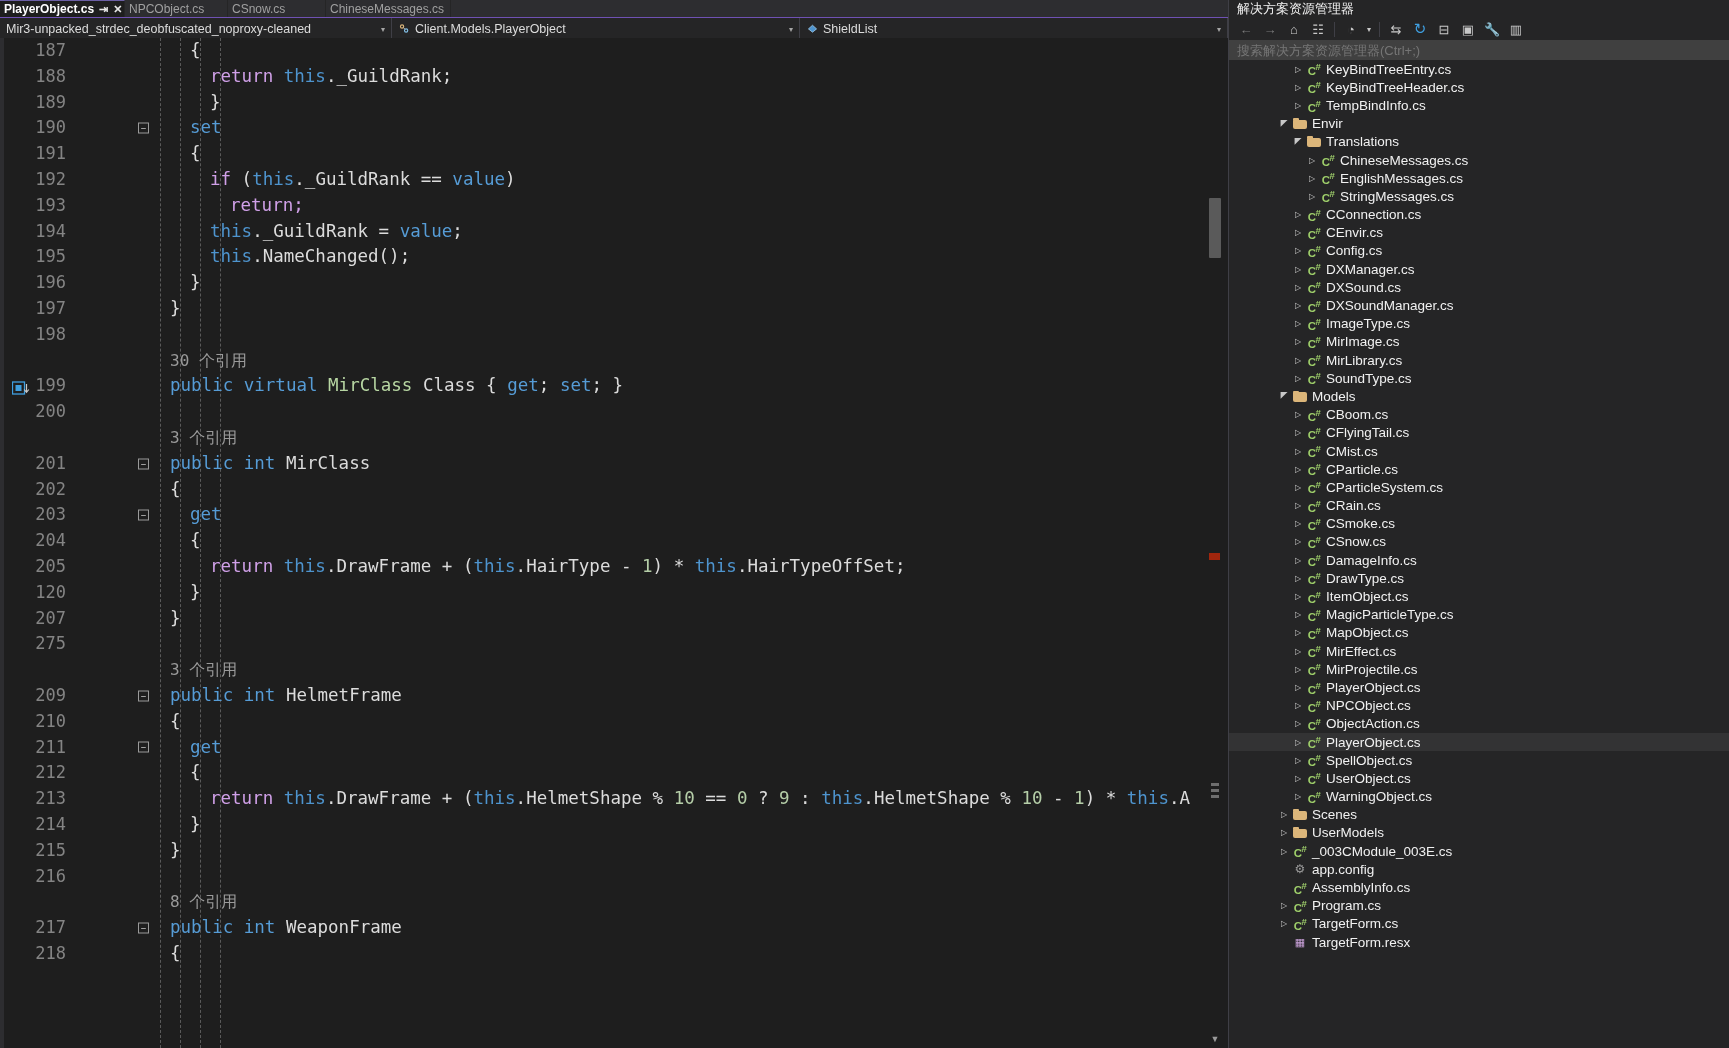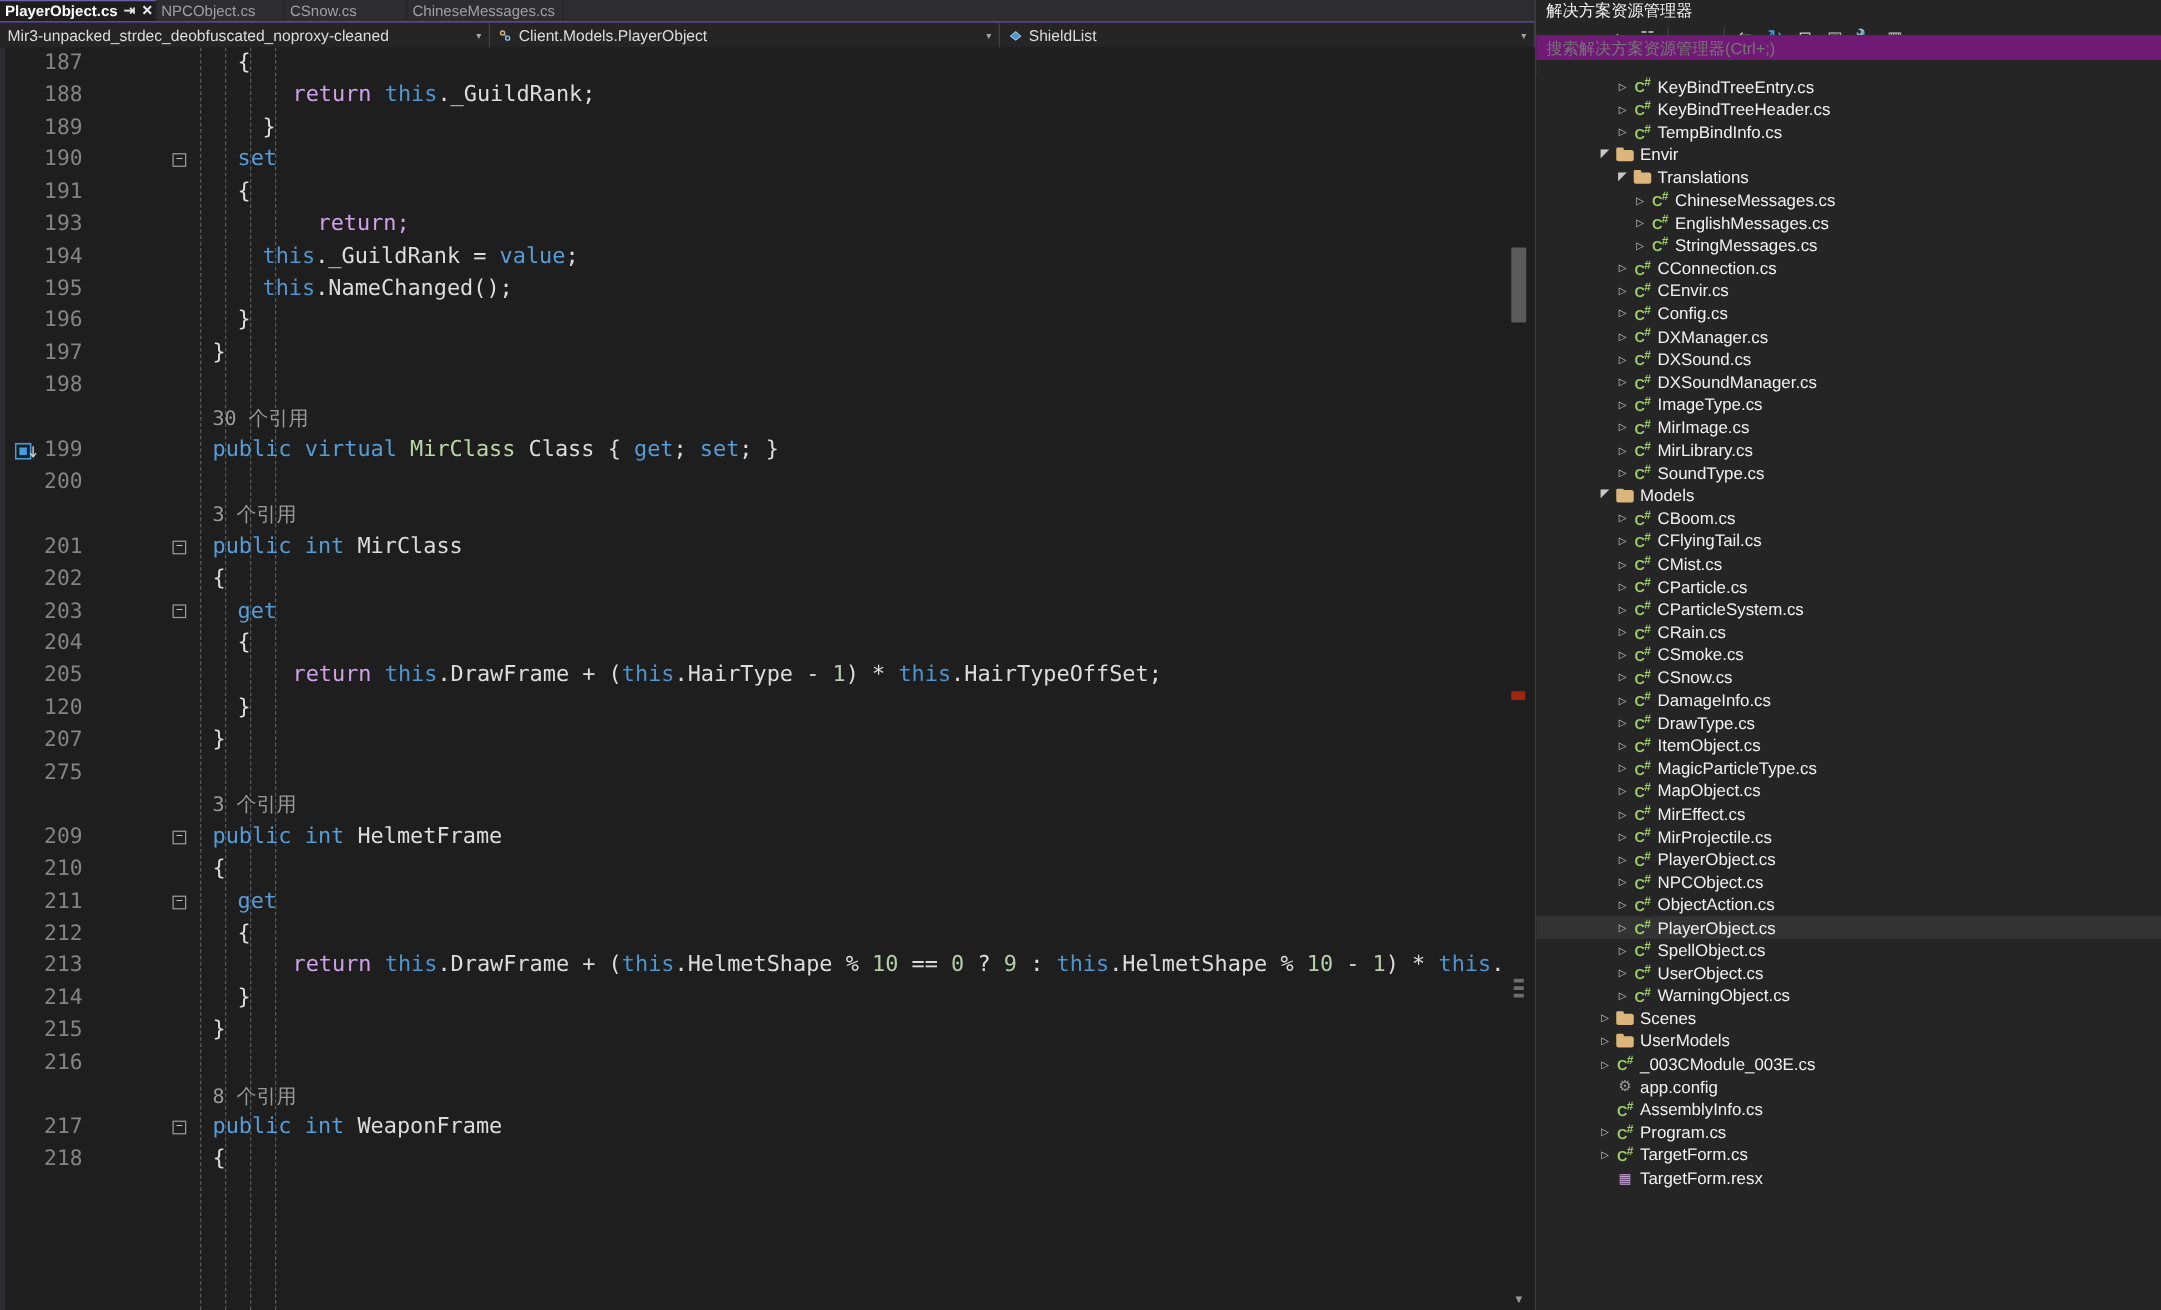--- a/index.html
+++ b/index.html
@@ -98,21 +98,21 @@
   }
   
   .guides { position: absolute; left: 0; top: 0; width: 100%; height: 100%; pointer-events: none; }
   .guide {
     position: absolute; top: 0; width: 0; height: 100%;
     border-left: 1px dashed #5a5a5a;
   }
 
   
   .k   { color: #569cd6; }  
-  .kc  { color: #d0a0e8; margin-left: 24px; }  
+  .kc  { color: #d0a0e8; }  
   .t   { color: #b8d7a3; }  
   .tw  { color: #dcdcdc; }  
   .th  { color: #4e94ce; }  
   .n   { color: #b5cea8; }  
   .p   { color: #dcdcdc; }  
 
   
   .glyph-bookmark {
     position: absolute; left: 12px; width: 16px; height: 16px;
   }
@@ -154,22 +154,22 @@
     position: absolute; left: 0; top: 18px; width: 501px; height: 22px;
     display: flex; align-items: center; gap: 0px; padding-left: 5px;
     background: #252526;
   }
   .tb-btn {
     width: 24px; height: 20px; display: flex; align-items: center;
     justify-content: center; color: #c8c8c8;
   }
   .tb-sep { width: 1px; height: 15px; background: #3f3f46; margin: 0 4px; }
   .se-search {
-    position: absolute; left: 0; top: 28px; width: 501px; height: 20px;
-    background: #701a75; display: flex; align-items: center; padding-left: 8px;
+    position: absolute; left: 0; top: 40px; width: 501px; height: 20px;
+    background: #404040; display: flex; align-items: center; padding-left: 8px;
   }
   .se-search input {
     border: none; outline: none; background: transparent;
     color: #9a9a9a; font-size: 13px; width: 440px;
     font-family: "Liberation Sans", sans-serif;
   }
   .se-tree {
     position: absolute; left: 0; top: 60px; width: 501px; bottom: 0;
     overflow: hidden; background: #252526;
   }
@@ -261,20 +261,21 @@
         <div class="guide" style="left:160px;"></div>
         <div class="guide" style="left:180px;"></div>
         <div class="guide" style="left:200px;"></div>
         <div class="guide" style="left:220px;"></div>
       </div>
     <div class="line"><span class="lnum">187</span><span class="ltext" style="left: 190px;"><span class="p">{</span></span></div>
         <div class="line"><span class="lnum">188</span><span class="ltext" style="left: 210px;"><span class="kc">return </span><span class="th">this</span><span class="p">._GuildRank;</span></span></div>
         <div class="line"><span class="lnum">189</span><span class="ltext" style="left: 210px;"><span class="p">}</span></span></div>
         <div class="line"><span class="lnum">190</span><span class="fold">−</span><span class="ltext" style="left: 190px;"><span class="k">set</span></span></div>
         <div class="line"><span class="lnum">191</span><span class="ltext" style="left: 190px;"><span class="p">{</span></span></div>
+        <div class="line"><span class="lnum">192</span><span class="ltext" style="left: 210px;"><span class="kc">if </span><span class="p">(</span><span class="th">this</span><span class="p">._GuildRank == </span><span class="k">value</span><span class="p">)</span></span></div>
         <div class="line"><span class="lnum">193</span><span class="ltext" style="left: 230px;"><span class="kc">return;</span></span></div>
         <div class="line"><span class="lnum">194</span><span class="ltext" style="left: 210px;"><span class="th">this</span><span class="p">._GuildRank = </span><span class="k">value</span><span class="p">;</span></span></div>
         <div class="line"><span class="lnum">195</span><span class="ltext" style="left: 210px;"><span class="th">this</span><span class="p">.NameChanged();</span></span></div>
         <div class="line"><span class="lnum">196</span><span class="ltext" style="left: 190px;"><span class="p">}</span></span></div>
         <div class="line"><span class="lnum">197</span><span class="ltext" style="left: 170px;"><span class="p">}</span></span></div>
         <div class="line"><span class="lnum">198</span><span class="ltext" style="left: 110px;"></span></div>
         <div class="line"><span class="lnum"></span><span class="ltext codelens" style="left: 170px; text-align: center;">30 个引用</span></div>
         <div class="line"><span class="lnum">199</span><span class="glyph-bookmark"><svg width="18" height="16" viewBox="0 0 18 16">
               <rect x="0.5" y="2" width="12" height="12" fill="none" stroke="#3f9fe0" stroke-width="1.3"></rect>
               <rect x="3.5" y="5" width="6" height="6" fill="#3f9fe0"></rect>

